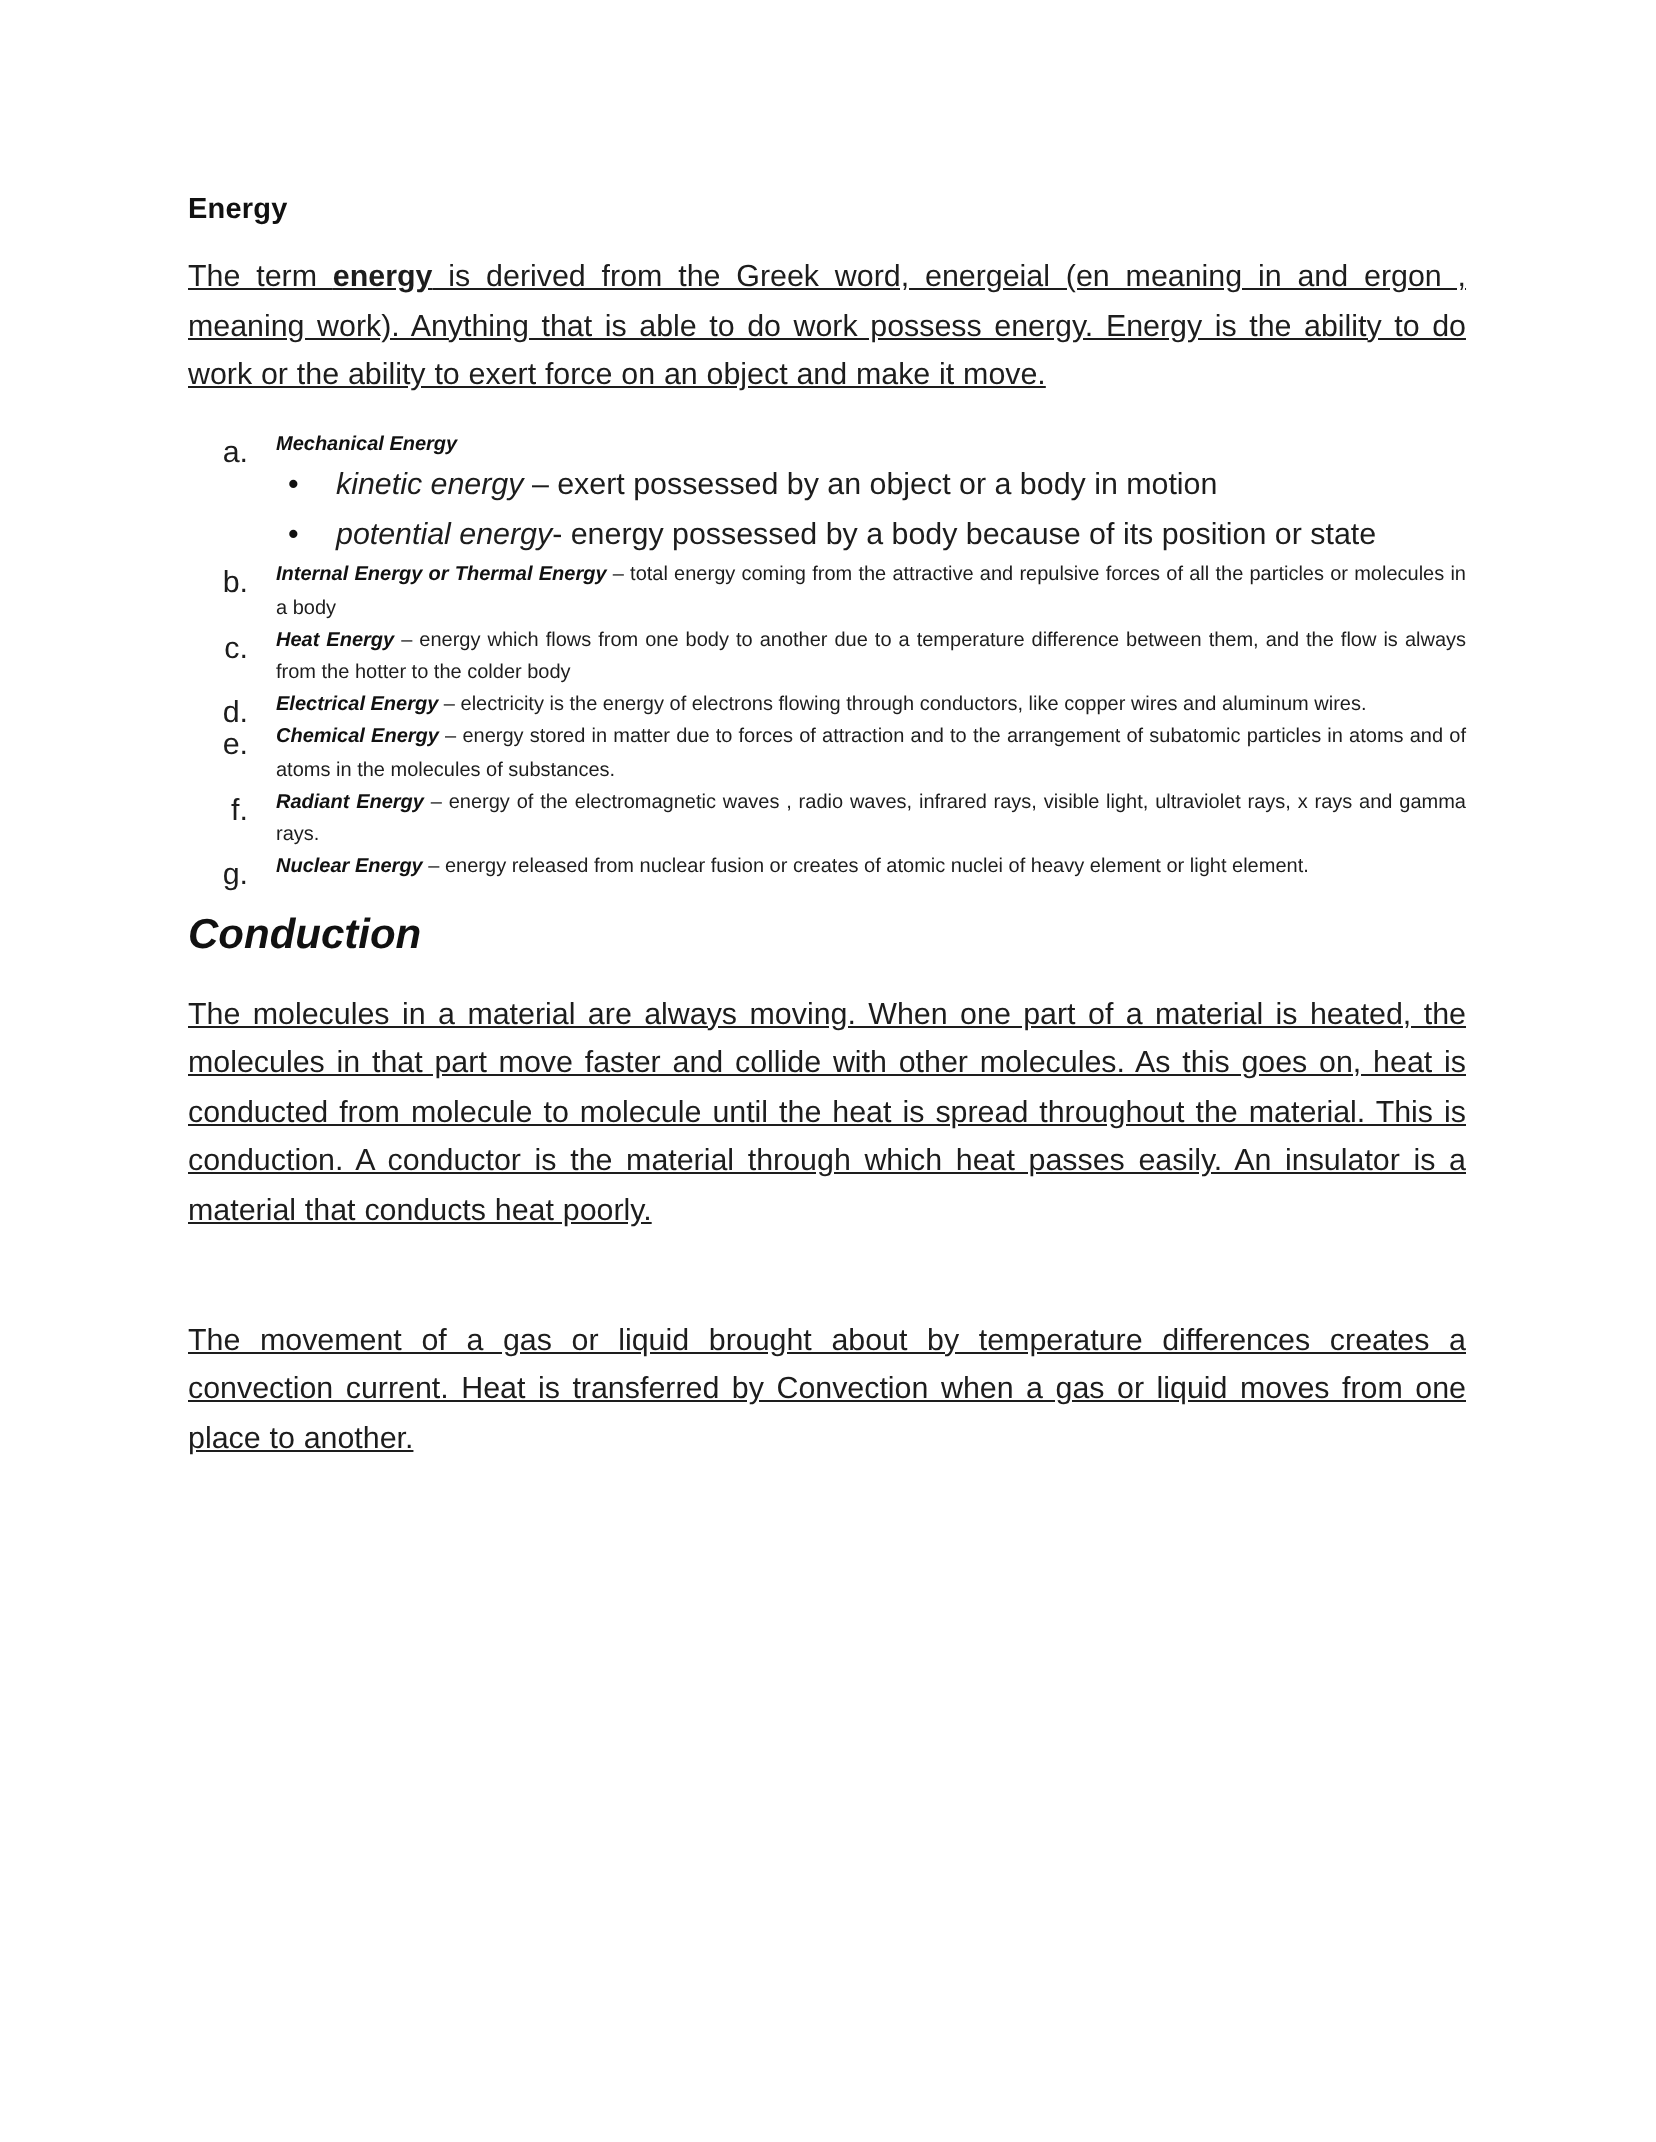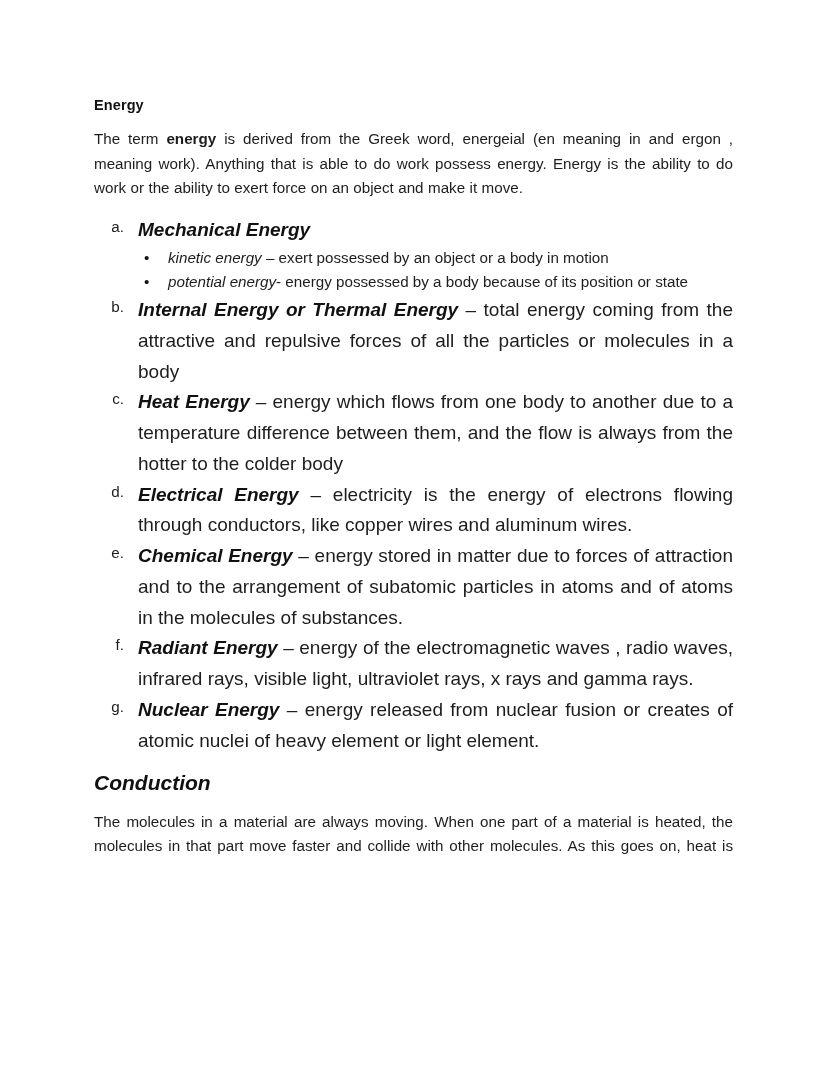--- a/index.html
+++ b/index.html
@@ -54,20 +54,21 @@
 
   
   .para {
     font-size: 15.2px;
     line-height: 1.62;
     text-align: justify;
     text-justify: inter-word;
     color: #1d1d1d;
     margin: 0 0 14px 0;
     word-spacing: 0.2px;
+    text-decoration: underline;
   }
   .para.last { margin-bottom: 0; }
   .b { font-weight: bold; }
 
   
   .alpha-list {
     margin: 0 0 13px 0;
     padding: 0;
     list-style: none;
   }
@@ -80,21 +81,21 @@
     position: absolute;
     left: 0;
     top: 0;
     width: 30px;
     text-align: right;
     font-size: 15.2px;
     line-height: 1.62;
     color: #1d1d1d;
   }
   .alpha-body {
-    font-size: 19px;
+    font-size: 10px;
     line-height: 1.62;
     text-align: justify;
     text-justify: inter-word;
     color: #1d1d1d;
   }
   .alpha-body.nojust { text-align: left; }
   .term {
     font-weight: bold;
     font-style: italic;
     color: #111111;
@@ -187,15 +188,16 @@
       </li>
 
     </ol>
 
 
     <h3 class="h-sub">Conduction</h3>
     <p class="para">The molecules in a material are always moving. When one part of a material is heated, the molecules  in that part move faster and collide with other molecules. As this goes on, heat is conducted from molecule to molecule until the heat is spread throughout the material. This is conduction. A conductor is the material through which heat passes easily. An insulator is a material that conducts heat poorly.</p>
 
     <div class="spacer-md"></div>
 
+    <p class="para last">The movement of a gas or liquid brought about by temperature differences creates a convection current. Heat is transferred by Convection when a gas   or liquid moves from one place to another.</p>
 
   </div>
 </div>
 
 </body></html>

